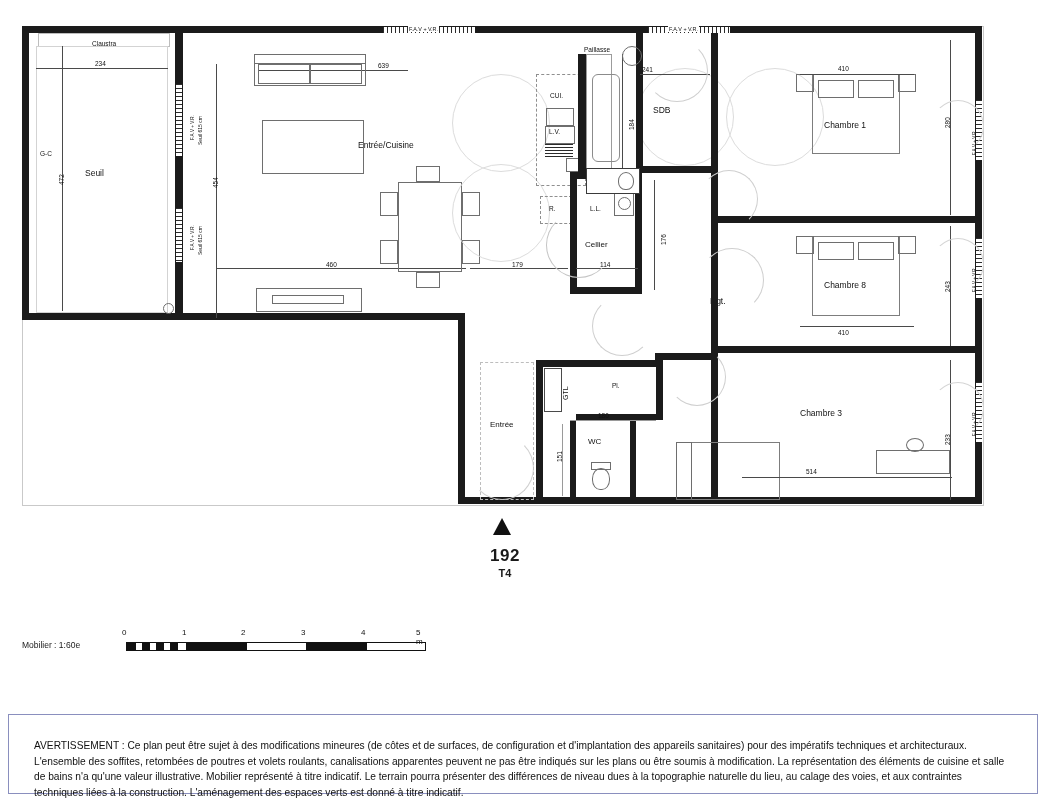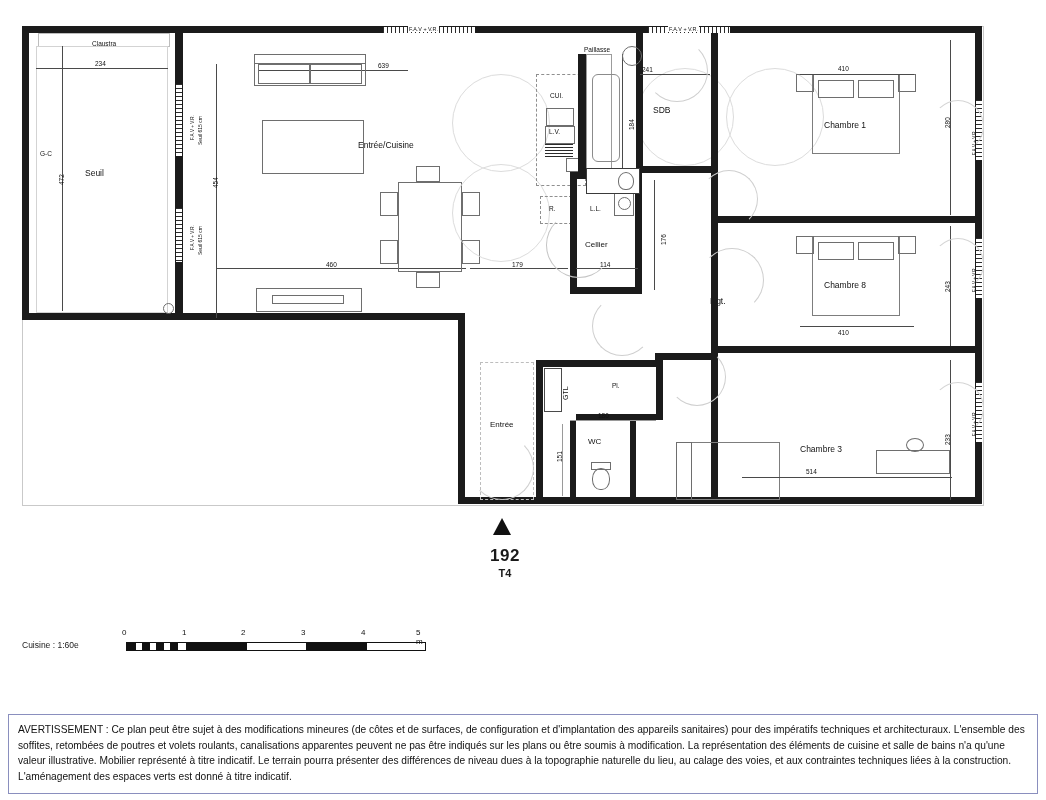--- a/index.html
+++ b/index.html
@@ -11,21 +11,21 @@
   .dimv{position:absolute;font-size:6.5px;color:#111;white-space:nowrap;transform:rotate(-90deg);transform-origin:left top;}
   .dimline{position:absolute;background:#4a4a4a;}
   .furn{position:absolute;border:1px solid #6e6e6e;background:transparent;}
   .swing{position:absolute;border:1px solid #b9b9b9;border-radius:50%;}
   .dash{position:absolute;border:1px dashed #8f8f8f;}
   .hatch{position:absolute;background:repeating-linear-gradient(90deg,#2b2b2b 0 1.5px,#ffffff 1.5px 4px);}
   .outerframe{position:absolute;border:1px solid #c9c9c9;}
 
   
   #notice{position:absolute;left:8px;top:714px;width:1030px;height:80px;border:1px solid #8a8fbe;box-sizing:border-box;padding:7px 9px;}
-  #notice p{margin:0;font-size:10.2px;line-height:15.5px;color:#111;}
+  #notice p{margin:16px;font-size:10.2px;line-height:15.5px;color:#111;}
 
   
   #scalewrap{position:absolute;left:22px;top:628px;}
   .scale-num{position:absolute;font-size:8px;color:#111;}
   .scale-bar{position:absolute;top:14px;height:9px;border:1px solid #111;box-sizing:border-box;}
   .scale-fill{position:absolute;top:14px;height:9px;background:#111;}
   .scale-tick{position:absolute;top:14px;width:1px;height:9px;background:#111;}
   #echelle{position:absolute;left:22px;top:640px;font-size:8.5px;}
 
   
@@ -205,40 +205,40 @@
   <div class="furn" style="left:796px;top:236px;width:16px;height:16px;"></div>
   <div class="furn" style="left:898px;top:236px;width:16px;height:16px;"></div>
   <div class="dimline" style="left:800px;top:326px;width:114px;height:1px;"></div>
   <div class="dim" style="left:838px;top:329px;">410</div>
   <div class="dimv" style="left:944px;top:292px;">243</div>
   <div class="dimline" style="left:950px;top:226px;width:1px;height:120px;"></div>
   <div class="hatch" style="left:976px;top:238px;width:6px;height:60px;background:repeating-linear-gradient(180deg,#2b2b2b 0 1.5px,#fff 1.5px 4px);"></div>
   <div class="dimv" style="left:972px;top:292px;font-size:4.6px;">F.A.V + V.R.</div>
   <div class="swing" style="left:932px;top:238px;width:50px;height:50px;border-color:#d5d5d5;border-left-color:transparent;border-bottom-color:transparent;"></div>
 
-  <div class="room-label" style="left:800px;top:444px;">Chambre 3</div>
+  <div class="room-label" style="left:800px;top:408px;">Chambre 3</div>
   <div class="furn" style="left:676px;top:442px;width:102px;height:56px;border-color:#7d7d7d;"></div>
   <div class="furn" style="left:676px;top:442px;width:14px;height:56px;"></div>
   <div class="furn" style="left:876px;top:450px;width:72px;height:22px;"></div>
   <div class="furn" style="left:906px;top:438px;width:16px;height:12px;border-radius:50%;"></div>
   <div class="dimline" style="left:742px;top:477px;width:210px;height:1px;"></div>
   <div class="dim" style="left:806px;top:468px;">514</div>
   <div class="dimv" style="left:944px;top:445px;">233</div>
   <div class="dimline" style="left:950px;top:360px;width:1px;height:140px;"></div>
   <div class="hatch" style="left:976px;top:382px;width:6px;height:60px;background:repeating-linear-gradient(180deg,#2b2b2b 0 1.5px,#fff 1.5px 4px);"></div>
   <div class="dimv" style="left:972px;top:436px;font-size:4.6px;">F.A.V + V.R.</div>
   <div class="swing" style="left:932px;top:382px;width:50px;height:50px;border-color:#d5d5d5;border-left-color:transparent;border-bottom-color:transparent;"></div>
 
   <div id="arrow"></div>
   <div id="plannum">
     <div class="num">192</div>
     <div class="typ">T4</div>
   </div>
 
-  <div id="echelle">Cuisine : 1:60e</div>
+  <div id="echelle">Mobilier : 1:60e</div>
   <div id="scalewrap" style="width:320px;height:30px;">
     <div class="scale-num" style="left:100px;top:0;">0</div>
     <div class="scale-num" style="left:160px;top:0;">1</div>
     <div class="scale-num" style="left:219px;top:0;">2</div>
     <div class="scale-num" style="left:279px;top:0;">3</div>
     <div class="scale-num" style="left:339px;top:0;">4</div>
     <div class="scale-num" style="left:394px;top:0;">5 m</div>
     <div class="scale-bar" style="left:104px;width:300px;"></div>
     <div class="scale-fill" style="left:104px;width:10px;"></div>
     <div class="scale-fill" style="left:120px;width:8px;"></div>

